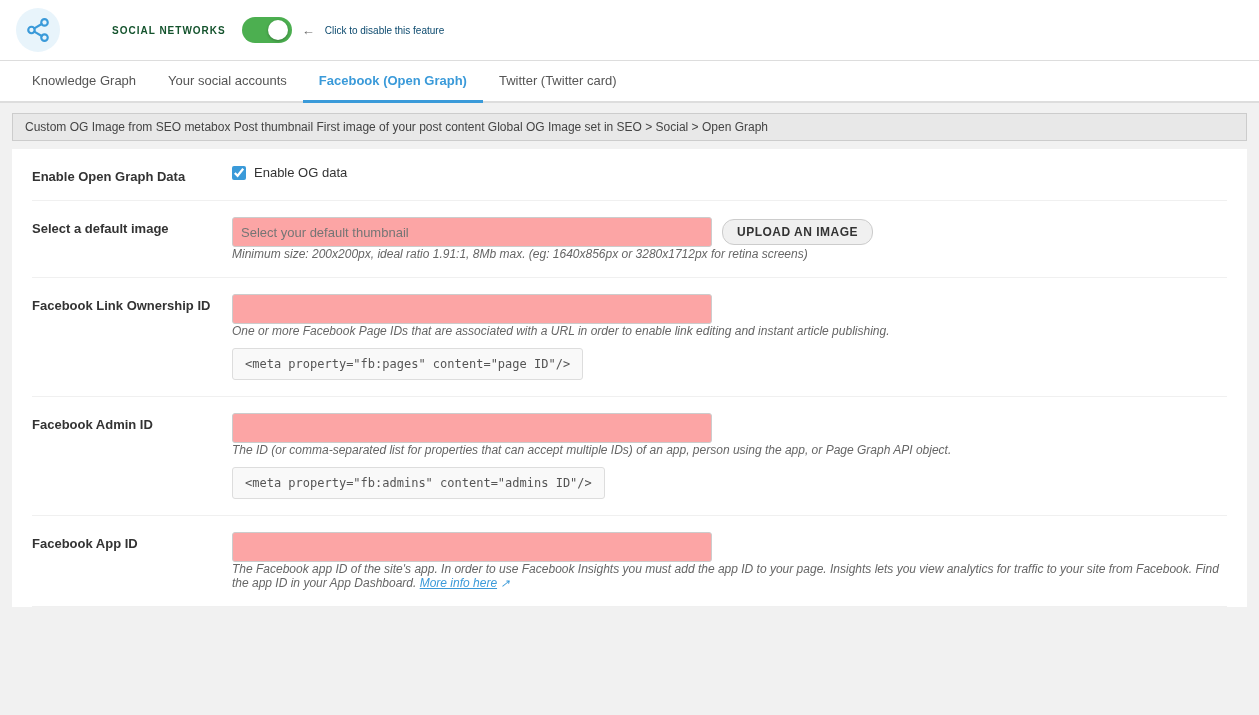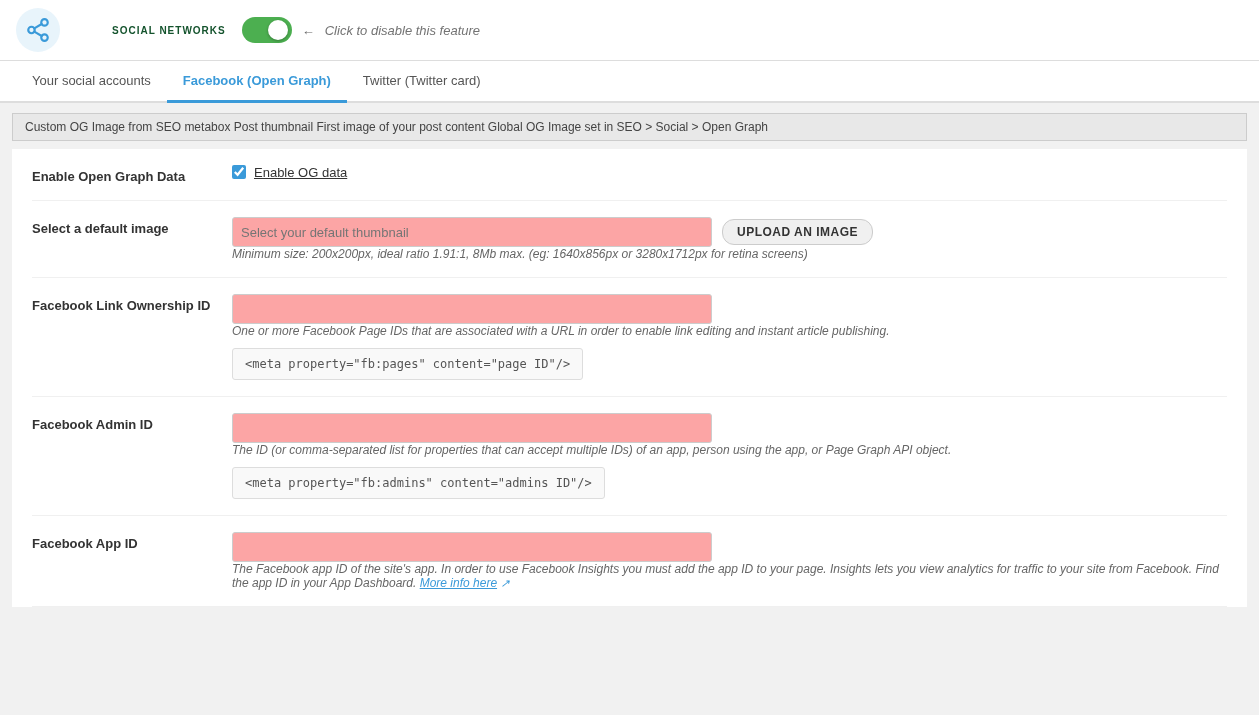--- a/index.html
+++ b/index.html
@@ -54,23 +54,22 @@
       height: 20px;
       background: #fff;
       border-radius: 50%;
       box-shadow: 0 1px 3px rgba(0,0,0,0.3);
     }
     .toggle-arrow {
       color: #666;
       font-size: 13px;
     }
     .disable-text {
-      color: #737373;
-      font-size: 13px;
-      font-style: italic;
+      color: #0c4a6e;
+      font-size: 10px;
     }
 
     
     .nav-tabs {
       display: flex;
       background: #fff;
       border-bottom: 2px solid #ddd;
       padding: 0 16px;
     }
     .nav-tab {
@@ -121,23 +120,22 @@
       font-weight: bold;
       font-size: 13px;
       color: #333;
       padding-top: 4px;
     }
     .form-content {
       flex: 1;
     }
     .form-row-inline {
       display: flex;
-      align-items: flex-start;
+      align-items: center;
       gap: 8px;
-      text-decoration: underline;
     }
     .checkbox {
       width: 14px;
       height: 14px;
       accent-color: #3a9ad9;
     }
     .checkbox-label {
       font-size: 13px;
       color: #333;
     }
@@ -221,20 +219,21 @@
   <div class="toggle-container">
     <div class="toggle">
       <div class="toggle-knob"></div>
     </div>
     <span class="toggle-arrow">←</span>
     <span class="disable-text">Click to disable this feature</span>
   </div>
 </div>
 
 <div class="nav-tabs">
+  <div class="nav-tab">Knowledge Graph</div>
   <div class="nav-tab">Your social accounts</div>
   <div class="nav-tab active">Facebook (Open Graph)</div>
   <div class="nav-tab">Twitter (Twitter card)</div>
 </div>
 
 <div class="banner">
   <span>Custom OG Image from SEO metabox    Post thumbnail    First image of your post content    Global OG Image set in SEO &gt; Social &gt; Open Graph</span>
 </div>
 
 <div class="main">

